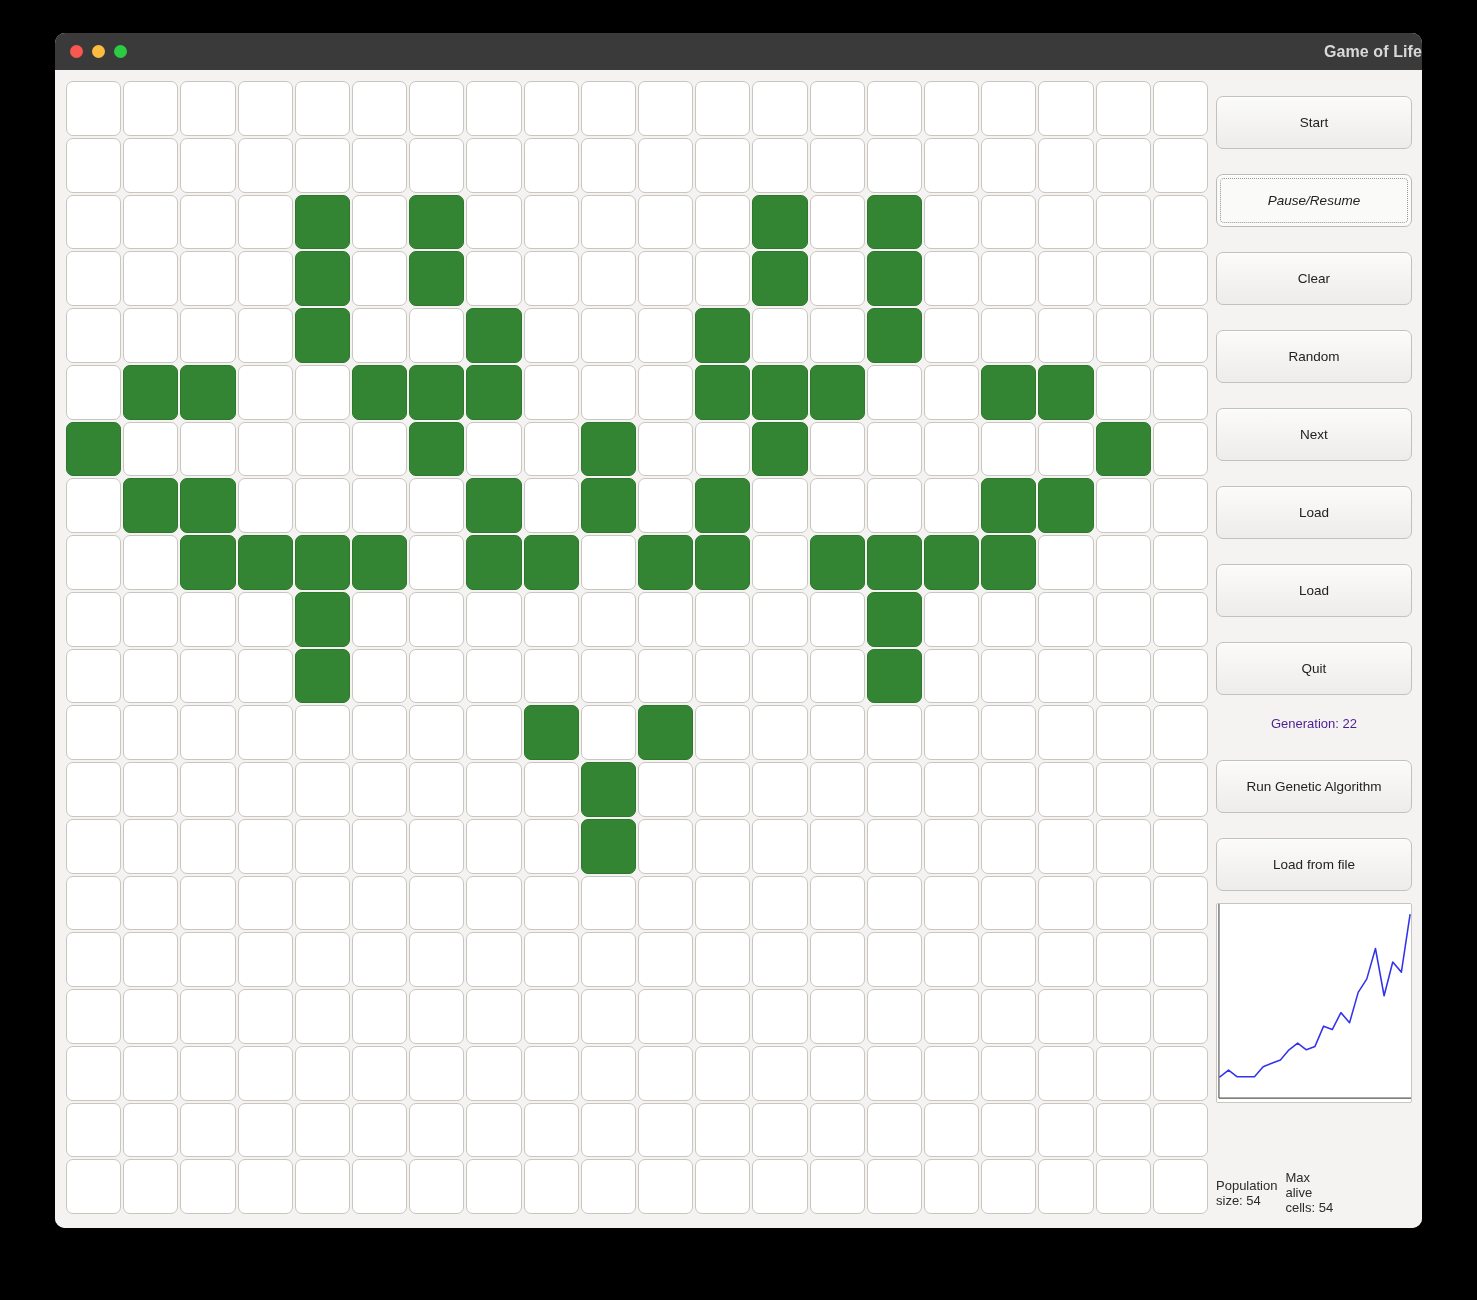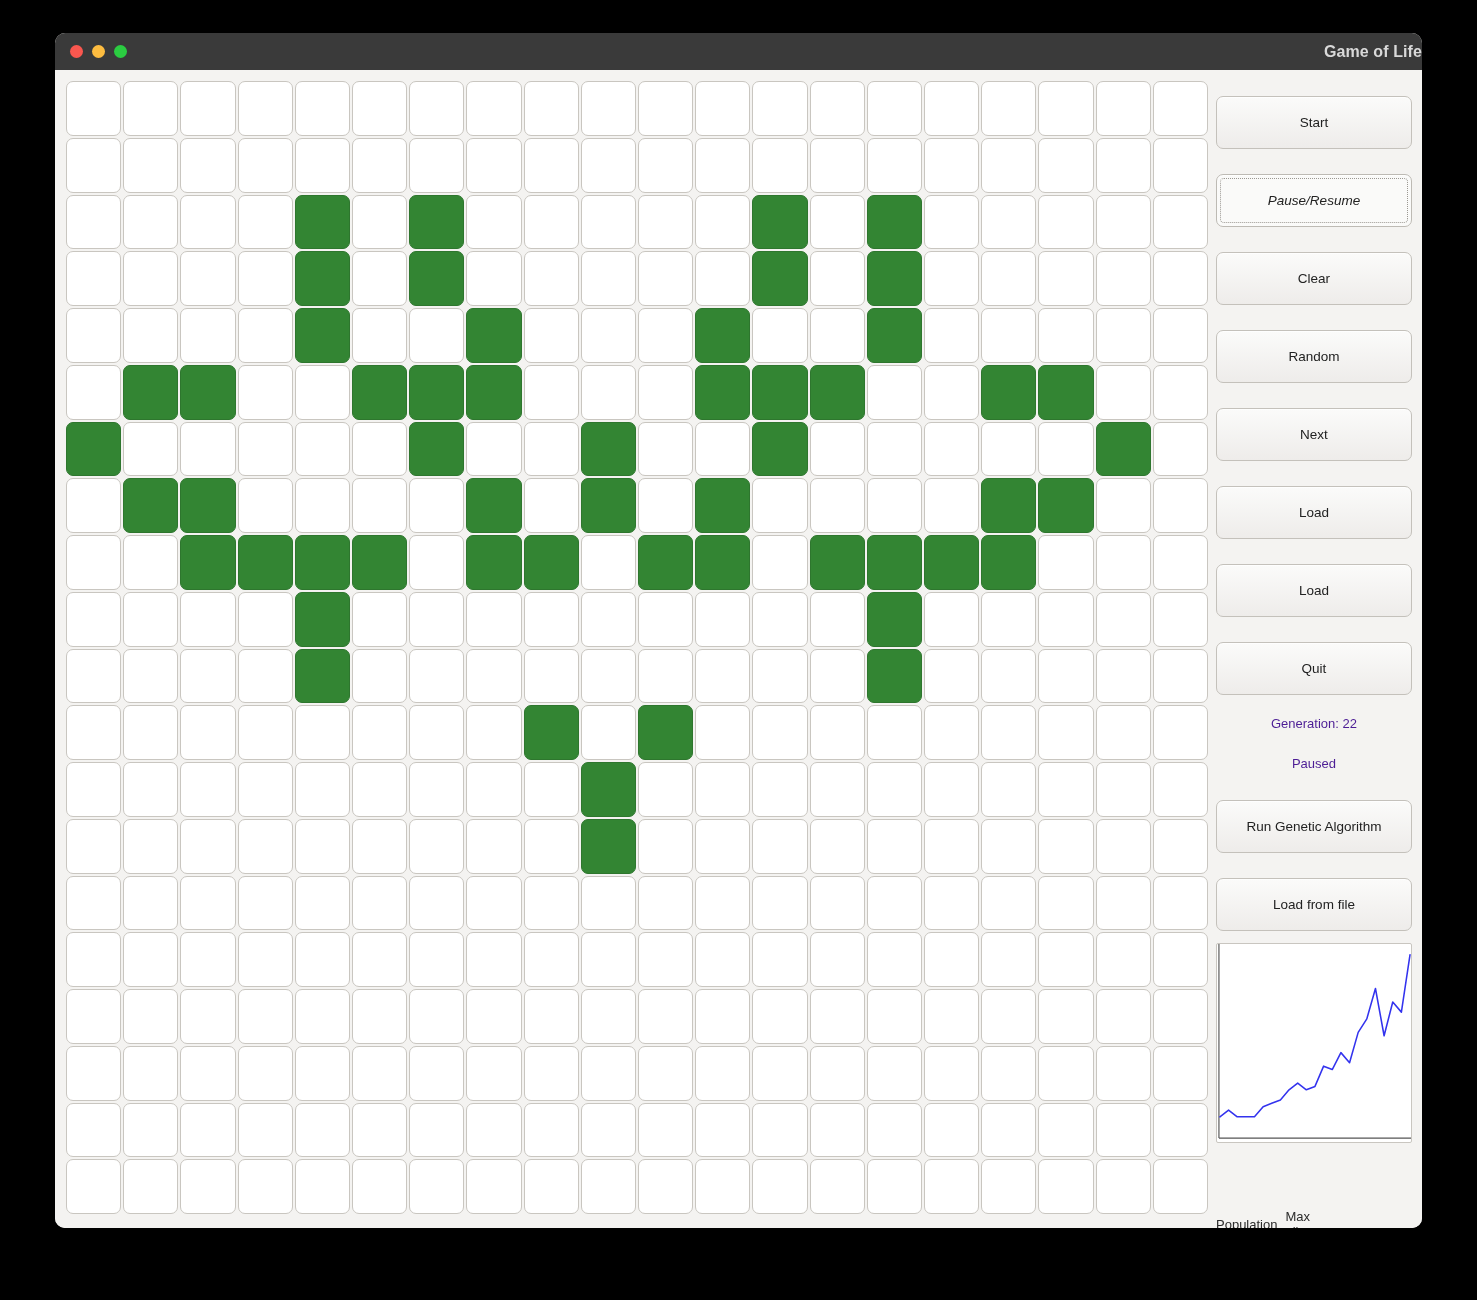--- a/index.html
+++ b/index.html
@@ -589,21 +589,20 @@
             <span>Next</span>
           </div><div class="btn">
             <span>Load</span>
           </div><div class="btn">
             <span>Load</span>
           </div><div class="btn">
             <span>Quit</span>
           </div></div>
 
       <div class="status">Generation: 22</div>
-      <div class="status">Paused</div>
 
       <div class="btn">Run Genetic Algorithm</div>
       <div class="btn">Load from file</div>
 
       <div id="chart-box">
         <svg id="chart-svg" viewBox="0 0 200 200" preserveAspectRatio="none">
           <line id="chart-axis" x1="2" y1="0" x2="2" y2="196" stroke="#555" stroke-width="1.2"></line>
           <line id="chart-axis-x" x1="2" y1="196" x2="200" y2="196" stroke="#555" stroke-width="1.2"></line>
           <polyline id="chart-line" fill="none" stroke-width="1.6" stroke-linejoin="round" stroke-linecap="round" points="3.00,174.54 11.91,167.71 20.82,174.54 29.73,174.54 38.64,174.54 47.55,164.30 56.45,160.89 65.36,157.48 74.27,147.25 83.18,140.43 92.09,147.25 101.00,143.84 109.91,123.38 118.82,126.79 127.73,109.73 136.64,119.96 145.55,89.27 154.45,75.63 163.36,44.93 172.27,92.68 181.18,58.57 190.09,68.80 199.00,10.82" stroke="#3333ee"></polyline>
         </svg>

